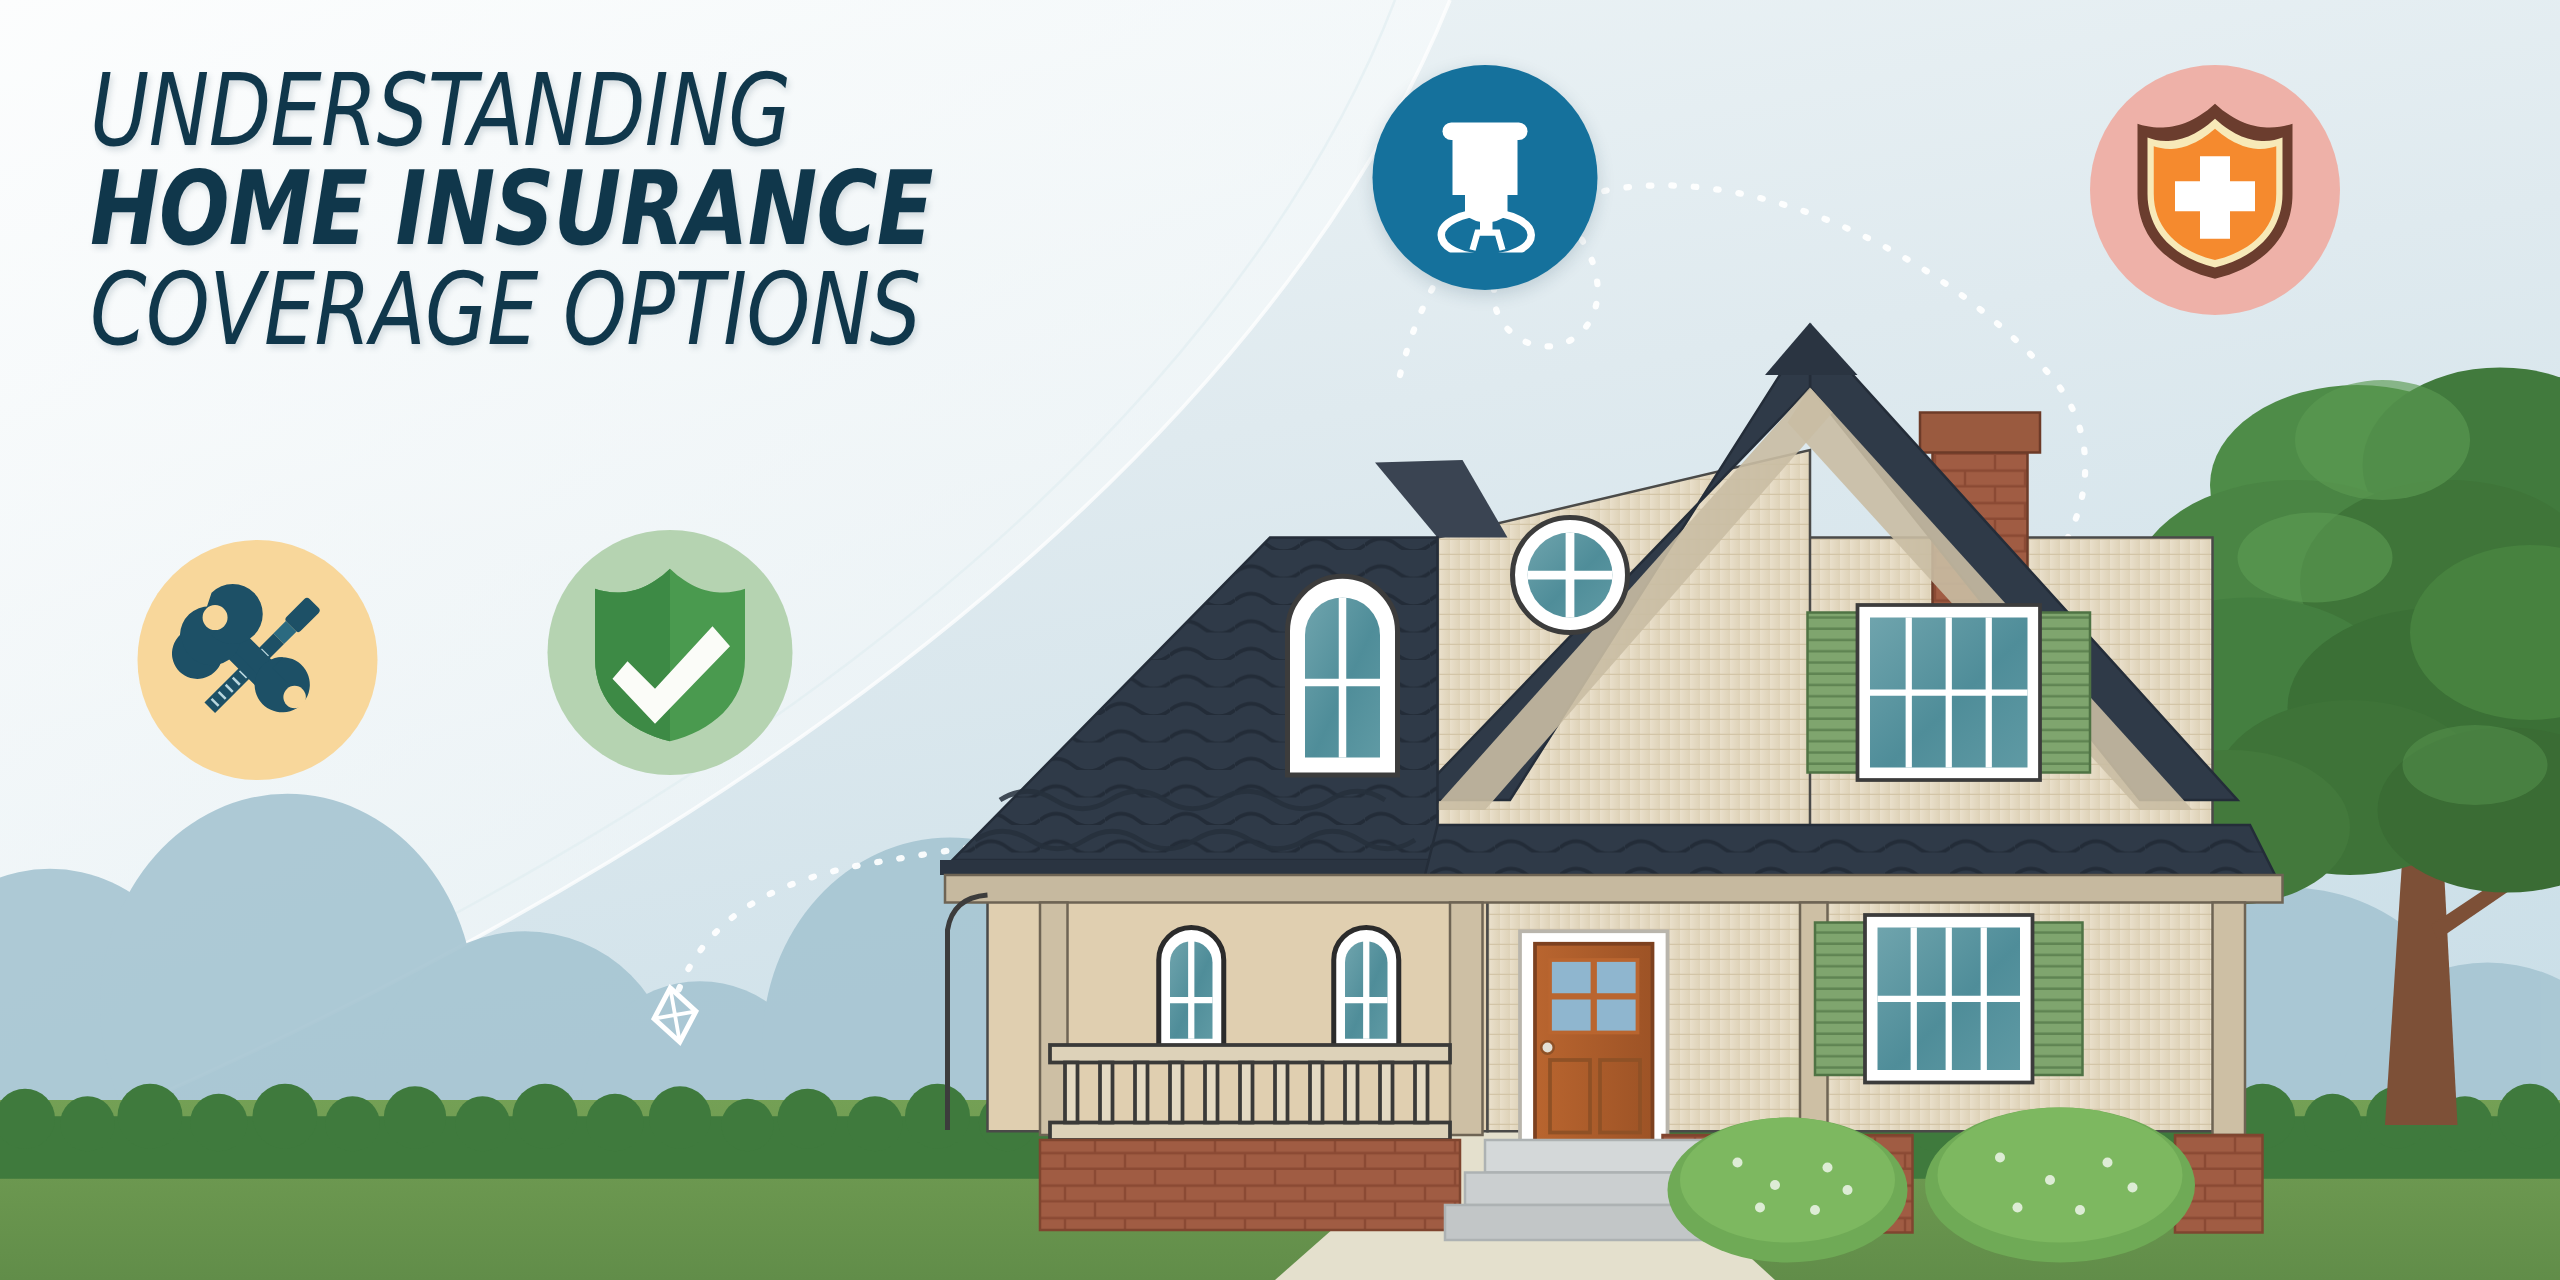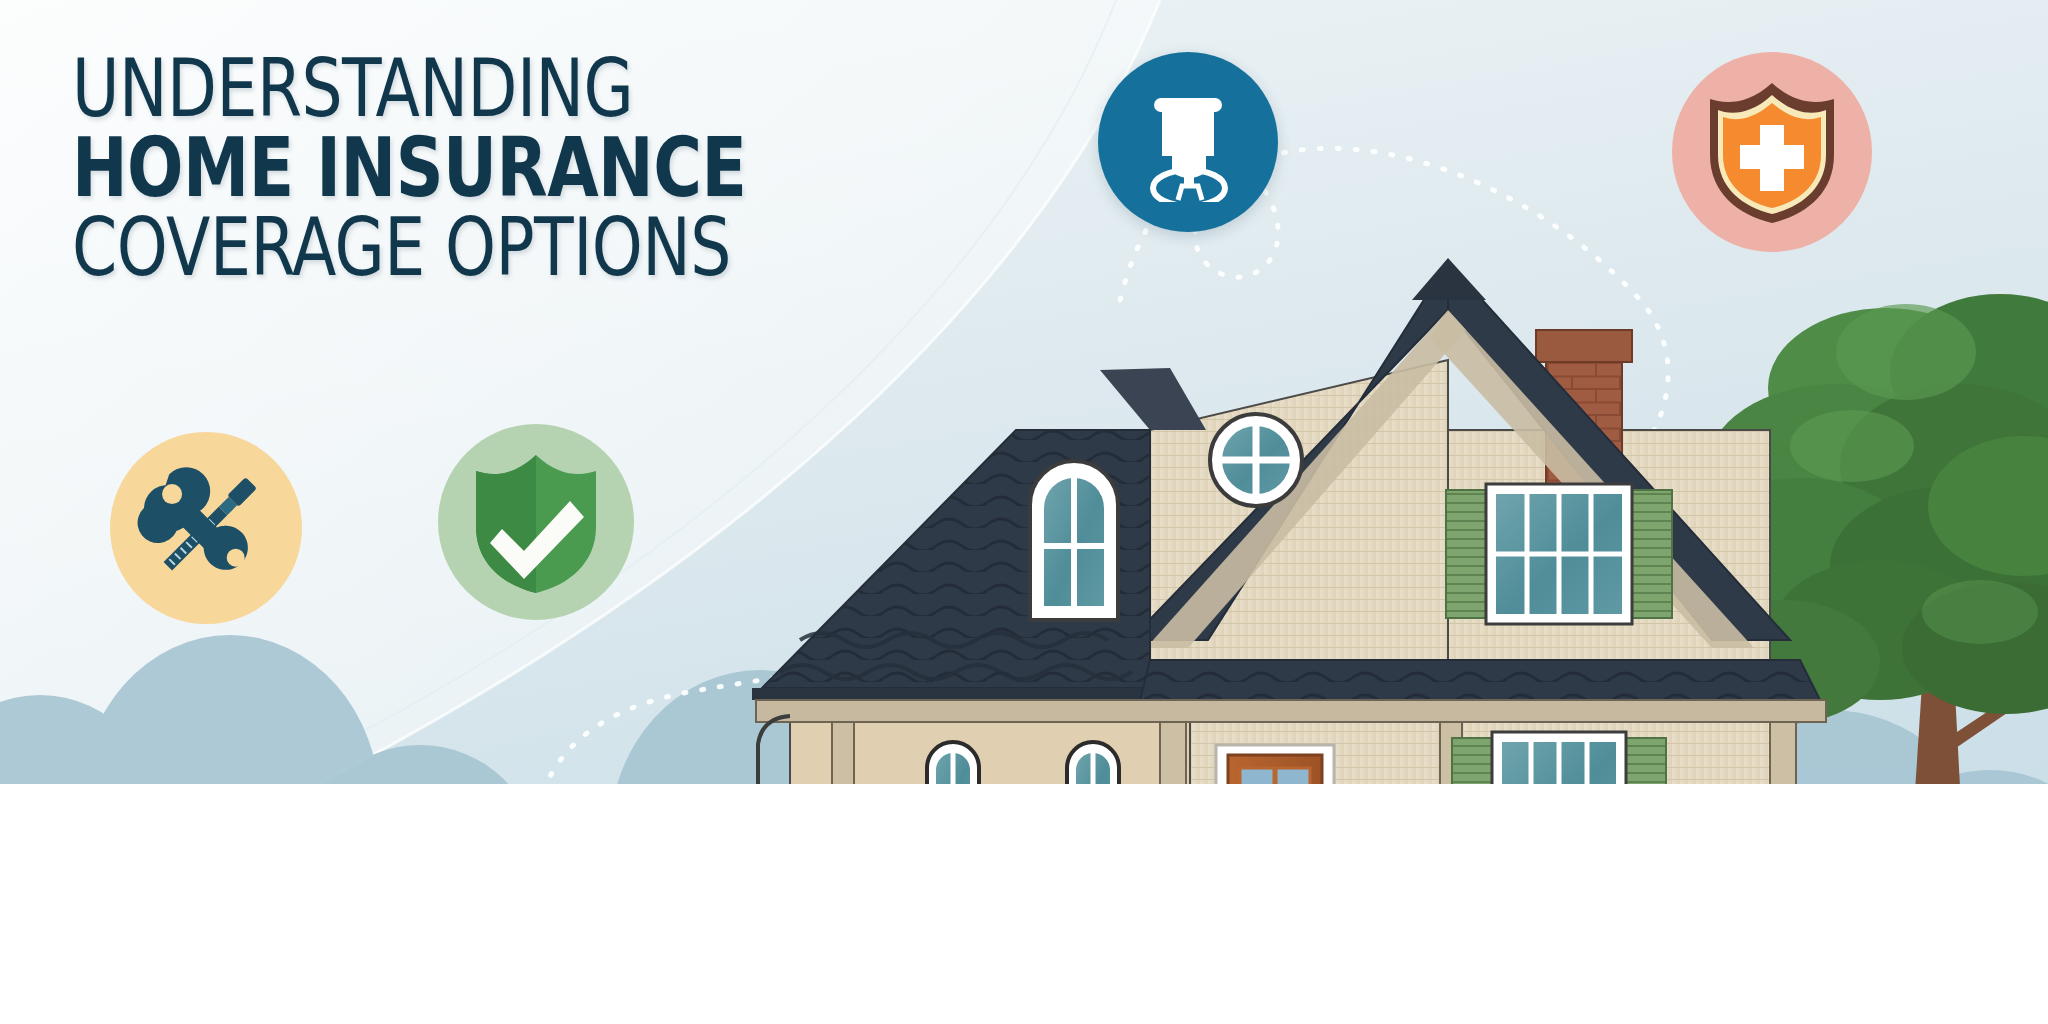--- a/index.html
+++ b/index.html
@@ -1,17 +1,17 @@
 <!DOCTYPE html>
 <html><head>
 <meta charset="utf-8">
 <style>
   html,body{margin:0;padding:0;background:#fff;}
   body{font-family:"Liberation Sans",sans-serif;}
-  #stage{position:relative;width:2048px;height:784px;overflow:hidden;background:#dce8ee;}
+  #stage{position:relative;width:2048px;height:1024px;overflow:hidden;background:#dce8ee;font-style:italic;}
   #stage svg.layer{position:absolute;inset:0;width:2048px;height:1024px;display:block;}
 
   
   #headline{position:absolute;left:72px;top:52px;width:720px;z-index:40;
             line-height:0.92;color:#10374b;letter-spacing:-0.5px;}
   #headline .ln{display:block;white-space:nowrap;transform-origin:left top;
                 font-family:"Liberation Sans Narrow","DejaVu Sans Condensed","Liberation Sans",sans-serif;
                 text-shadow:2px 3px 5px rgba(40,70,90,.17);}
   #headline .l1{font-size:80px;font-weight:400;transform:scaleX(.90);}
   #headline .l2{font-size:82px;font-weight:700;margin-top:4px;transform:scaleX(.90);}

